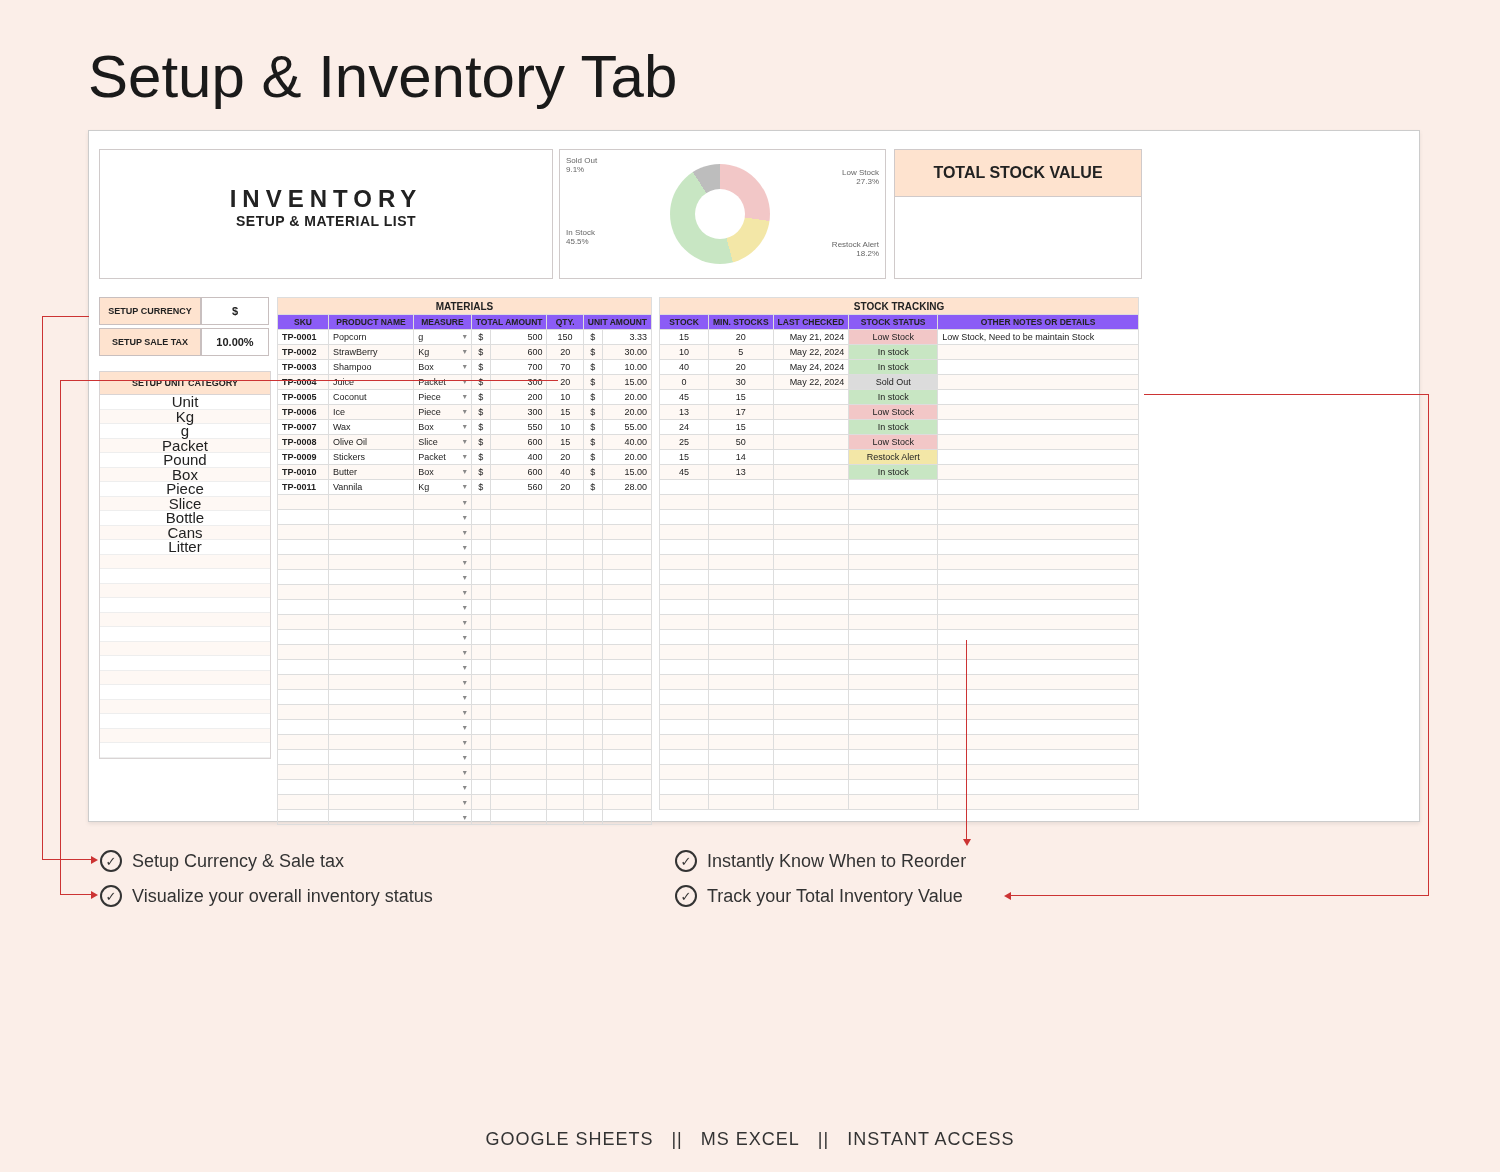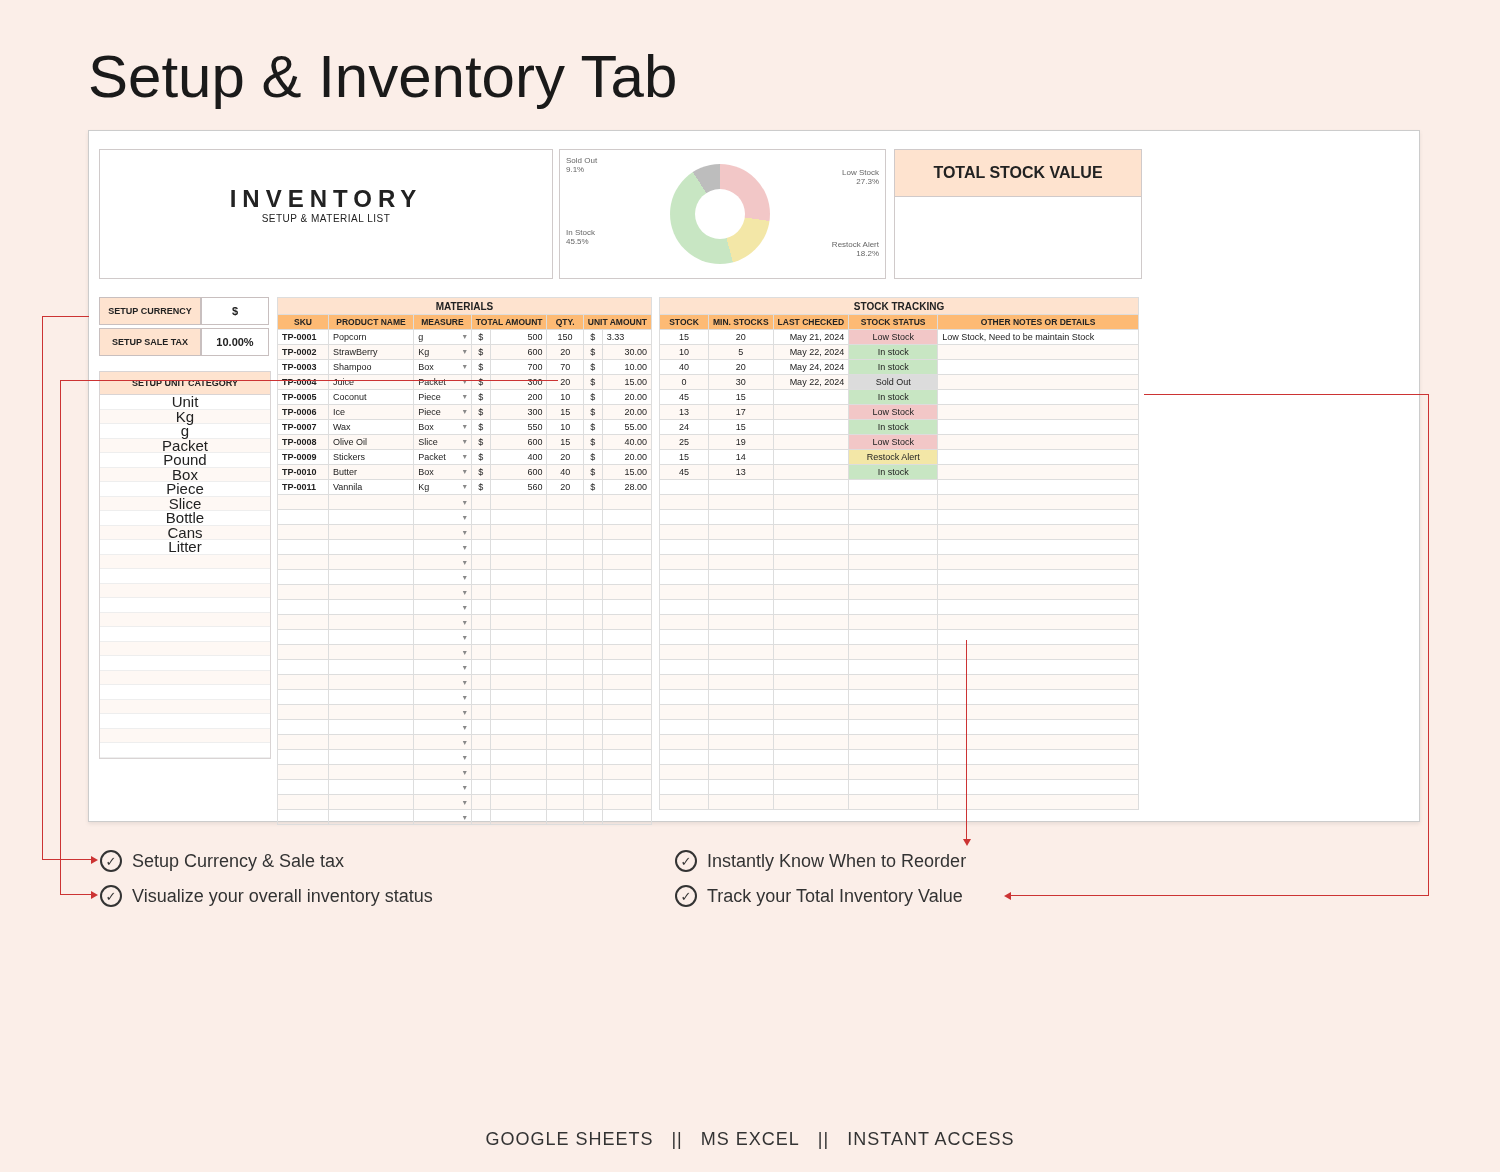--- a/index.html
+++ b/index.html
@@ -2,41 +2,41 @@
 <html><head>
 <meta charset="utf-8">
 <style>
 html,body{margin:0;padding:0;font-family:Arial,Helvetica,sans-serif;background:#fbeee8;color:#222}
 .page{width:1500px;height:1172px;position:relative;box-sizing:border-box;background:#fbeee8}
 .title{font-family:Liberation Sans, sans-serif;font-size:60px;padding:42px 0 0 88px;color:#1a1a1a;font-weight:400}
 .sheet{position:absolute;left:88px;top:130px;width:1330px;height:690px;background:#fff;border:1px solid #ccc;box-shadow:0 2px 4px rgba(0,0,0,.08)}
 .brow{border:1px solid #d0caca}
 .inv-block{position:absolute;left:10px;top:18px;width:452px;height:128px;text-align:center}
 .inv-block .big{font-size:24px;letter-spacing:6px;font-weight:800;padding-top:35px}
-.inv-block .sub{font-size:10px;letter-spacing:.5px;font-weight:400}
+.inv-block .sub{font-size:14px;letter-spacing:.5px;font-weight:700}
 .donut-wrap{position:absolute;left:470px;top:18px;width:325px;height:128px;border:1px solid #d0caca}
 .donut{width:100px;height:100px;border-radius:50%;position:absolute;left:110px;top:14px;
  background:conic-gradient(#f2c7c7 0 98deg,#f3e7a7 98deg 165deg,#c8e6c3 165deg 327deg,#bdbdbd 327deg 360deg)}
 .donut::after{content:"";position:absolute;left:25px;top:25px;width:50px;height:50px;border-radius:50%;background:#fff}
 .dlabel{position:absolute;font-size:8px;color:#666;white-space:nowrap}
 .tsv{position:absolute;left:805px;top:18px;width:246px;height:128px;border:1px solid #d0caca}
 .tsv .hd{background:#fee3cf;text-align:center;font-weight:800;font-size:16px;padding:14px 0;border-bottom:1px solid #d0caca}
 .tsv .val{text-align:center;font-weight:800;font-size:22px;padding:18px 0}
 .setup{position:absolute;left:10px;top:166px;width:170px}
 .setup-row{display:flex;height:28px}
 .setup-row div{border:1px solid #c8bfbf;display:flex;align-items:center;justify-content:center;font-size:9px;font-weight:700}
 .setup-row .lab{width:100px;background:#fee3cf}
 .setup-row .val{flex:1;background:#fff;font-size:11px}
 .cat{position:absolute;left:10px;top:240px;width:170px;border:1px solid #d9d4d4}
 .cat .chd{background:#fee3cf;text-align:center;font-size:9px;font-weight:700;padding:6px 0;border-bottom:1px solid #d9d4d4}
 .cat .cr{height:13.5px;font-size:15px;text-align:center;border-bottom:1px solid #eee;line-height:13.5px}
 .cat .cr:nth-child(even){background:#fef8f4}
 table{border-collapse:collapse;font-size:9px}
 th,td{border:1px solid #ddd;padding:0 4px;height:14px;white-space:nowrap;overflow:hidden}
-th{background:#fdba74;font-weight:700;font-size:8.5px}
+th{background:#8b5cf6;font-weight:700;font-size:8.5px}
 .sect-hd th{background:#fee3cf;text-align:center;font-weight:800;font-size:10px;height:16px}
 .mat-tbl{position:absolute;left:188px;top:166px;width:375px}
 .trk-tbl{position:absolute;left:570px;top:166px;width:480px}
 tbody tr:nth-child(even) td{background:#fef8f4}
 .st-low{background:#f2c7c7!important;text-align:center}
 .st-in{background:#c8e6c3!important;text-align:center}
 .st-re{background:#f3e7a7!important;text-align:center}
 .st-so{background:#dcdcdc!important;text-align:center}
 .dd{float:right;font-size:8px;color:#888}
 .annot{position:absolute;font-size:18px;color:#333;display:flex;align-items:center;gap:10px}
@@ -139,21 +139,21 @@
     </thead>
     <tbody id="mat-body">
           <tr>
             <td style="font-weight:700">TP-0001</td>
             <td>Popcorn</td>
             <td>g<span class="dd">▾</span></td>
             <td style="width:10px;text-align:center">$</td>
             <td style="text-align:right">500</td>
             <td style="text-align:center">150</td>
             <td style="width:10px;text-align:center">$</td>
-            <td style="">3.33</td>
+            <td style="text-align:right">3.33</td>
           </tr>
           <tr>
             <td style="font-weight:700">TP-0002</td>
             <td>StrawBerry</td>
             <td>Kg<span class="dd">▾</span></td>
             <td style="width:10px;text-align:center">$</td>
             <td style="text-align:right">600</td>
             <td style="text-align:center">20</td>
             <td style="width:10px;text-align:center">$</td>
             <td style="text-align:right">30.00</td>
@@ -573,21 +573,21 @@
           </tr>
           <tr>
             <td style="text-align:center">24</td>
             <td style="text-align:center">15</td>
             <td style="text-align:right"></td>
             <td class="st-in">In stock</td>
             <td></td>
           </tr>
           <tr>
             <td style="text-align:center">25</td>
-            <td style="text-align:center">19</td>
+            <td style="text-align:center">50</td>
             <td style="text-align:right"></td>
             <td class="st-low">Low Stock</td>
             <td></td>
           </tr>
           <tr>
             <td style="text-align:center">15</td>
             <td style="text-align:center">14</td>
             <td style="text-align:right"></td>
             <td class="st-re">Restock Alert</td>
             <td></td>

